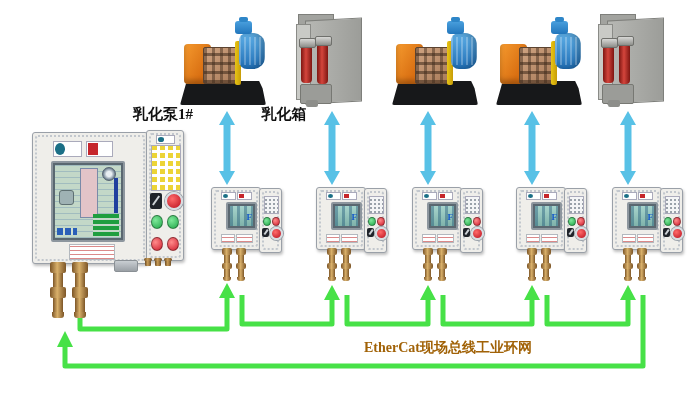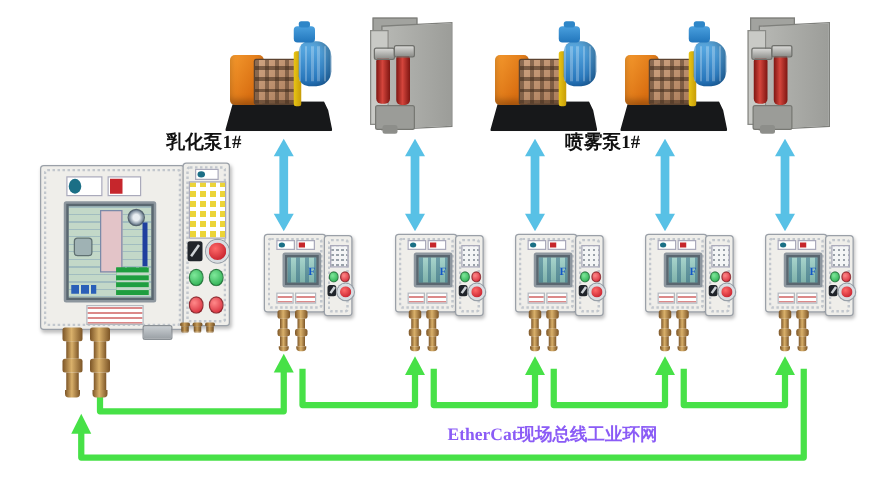--- a/index.html
+++ b/index.html
@@ -3,22 +3,22 @@
 <meta charset="utf-8">
 <style>
   html,body{margin:0;padding:0;background:#ffffff;}
   #canvas{position:relative;width:700px;height:400px;background:#ffffff;overflow:hidden;
           font-family:Liberation Serif, serif;}
 
   
   .abs{position:absolute;}
   .lbl{position:absolute;top:104px;height:20px;line-height:20px;text-align:center;
        font-size:15px;font-weight:bold;color:#111;white-space:nowrap;}
-  .bus-label{position:absolute;left:352px;top:339px;width:180px;text-align:center;
-       font-size:14px;font-weight:bold;color:#8b5cf6;white-space:nowrap;}
+  .bus-label{position:absolute;left:352px;top:339px;width:180px;text-align:right;
+       font-size:14px;font-weight:bold;color:#a16207;white-space:nowrap;}
 
   
   .ebox{position:absolute;background:#efeeea;border:1px solid #9aa0a8;border-radius:3px;
         box-shadow:1px 2px 3px rgba(0,0,0,.25);}
   .ebox:before{content:"";position:absolute;inset:2px;border:2px dotted #c2c7cd;border-radius:3px;pointer-events:none;}
   .plate{position:absolute;background:#ffffff;border:1px solid #aab;}
   .plate .mini-logo{position:absolute;left:1px;top:1px;bottom:1px;width:38%;background:#1b6f86;border-radius:50%;}
   .plate .mini-red{position:absolute;left:1px;top:1px;bottom:1px;width:38%;background:#c6262c;}
   .screen{position:absolute;background:#5a6770;border:2px solid #8d969e;border-radius:2px;}
   .screen .inner{position:absolute;inset:2px;}
@@ -203,21 +203,21 @@
         <div class="cap"></div>
       </div>
     <div class="filter f2">
         <div class="cap"></div>
       </div>
     <div class="gear"></div>
     <div class="foot"></div>
   </div>
 
   <div class="lbl" style="left:128px;width:70px;">乳化泵1#</div>
-  <div class="lbl" style="left:447px;width:70px;">喷雾泵1#</div>
+  <div class="lbl" style="left:249px;width:70px;">乳化箱</div>
 
   <div class="abs" style="left:30px;top:127px;width:152px;height:191px;">
     <div class="ebox" style="left:2px;top:5px;width:114px;height:130px;">
       <div class="plate" style="left:20px;top:8px;width:27px;height:14px;">
           <div class="mini-logo"></div>
         </div>
       <div class="plate" style="left:53px;top:8px;width:25px;height:14px;">
           <div class="mini-red"></div>
         </div>
       <div class="screen" style="left:18px;top:28px;width:70px;height:77px;">

